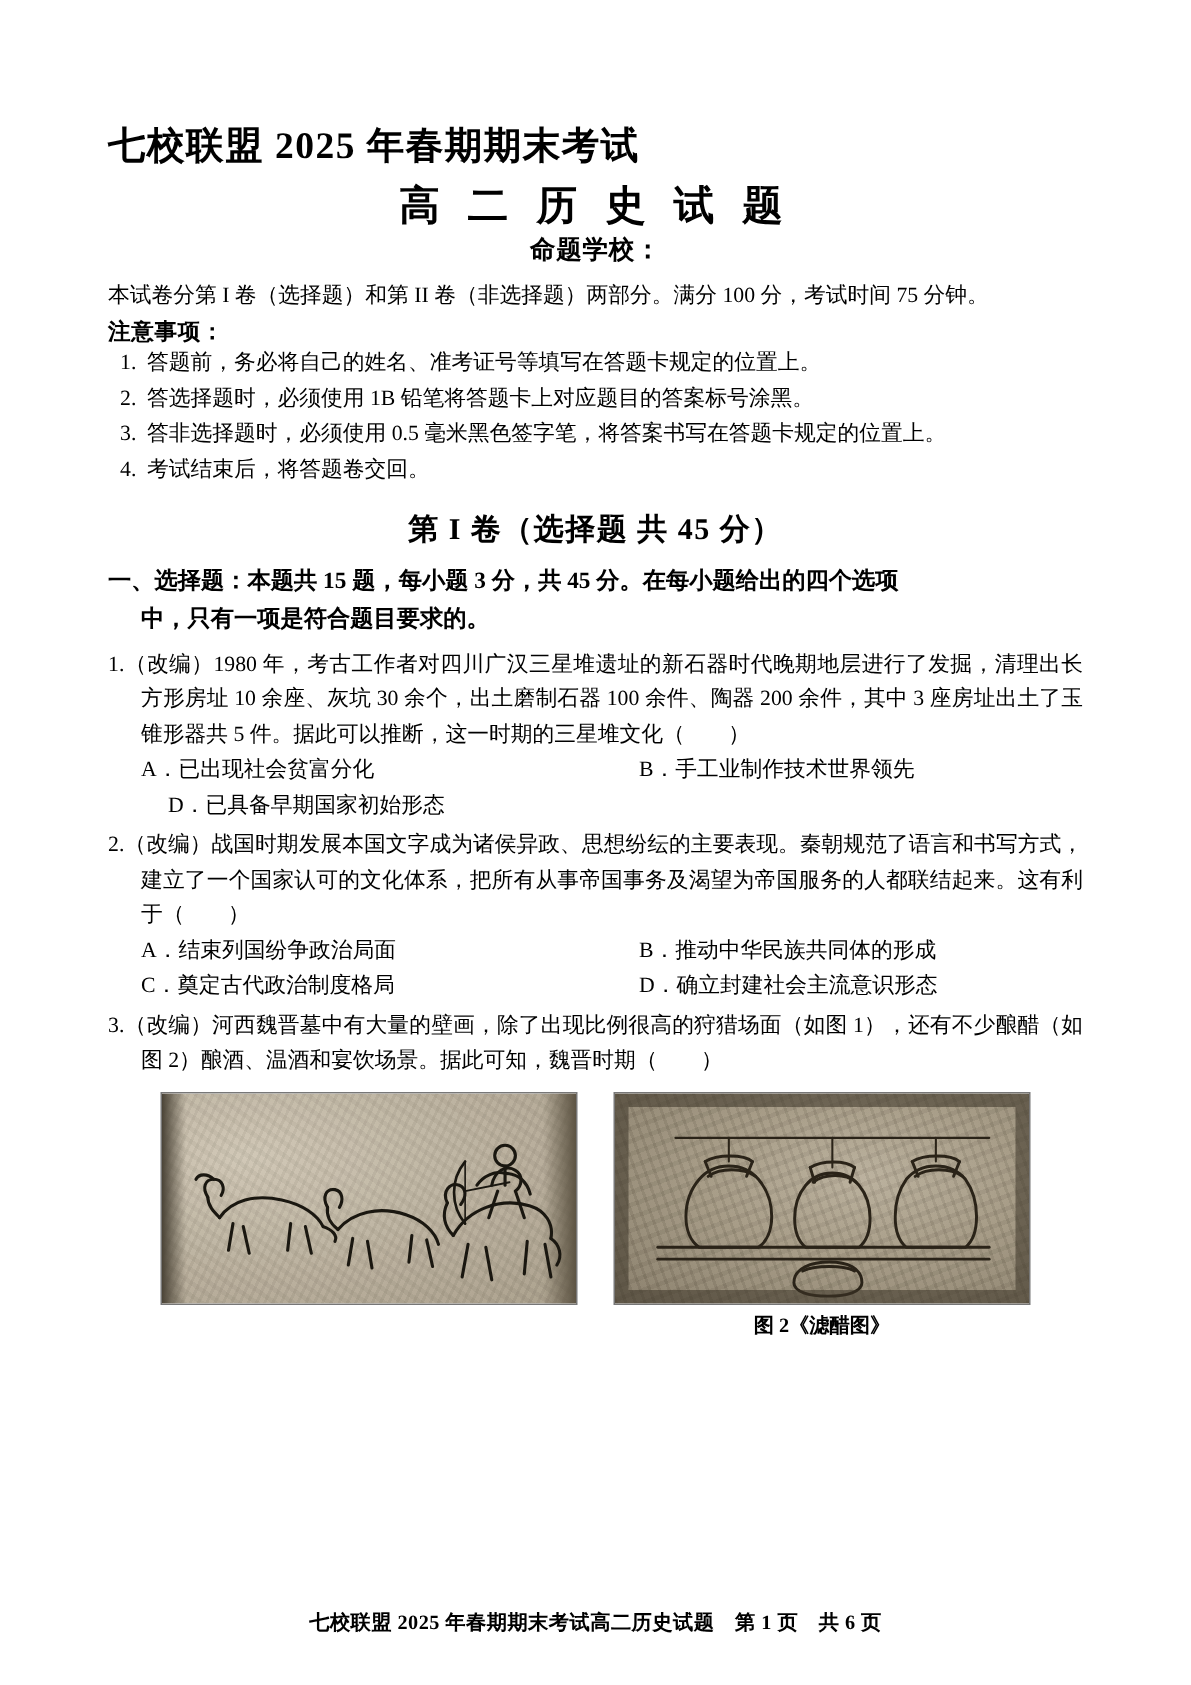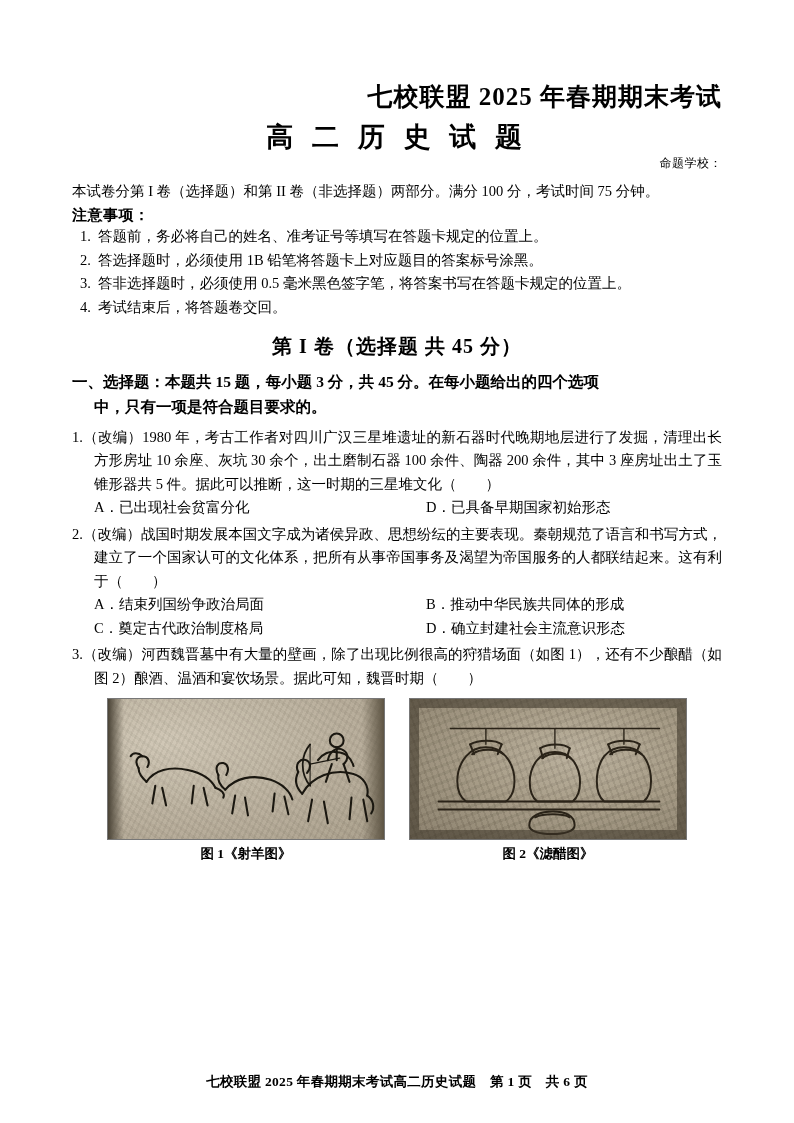--- a/index.html
+++ b/index.html
@@ -16,37 +16,37 @@
     overflow: hidden;
   }
   .page {
     width: 794px;
     height: 1123px;
     box-sizing: border-box;
     padding: 66px 72px 30px 72px;
     position: relative;
   }
   .title-main {
-    text-align: right;
+    text-align: left;
     font-size: 25px;
     font-weight: bold;
     letter-spacing: 1px;
     margin-top: 14px;
     margin-bottom: 6px;
   }
   .title-sub {
     text-align: center;
     font-size: 27px;
     font-weight: bold;
     letter-spacing: 6px;
   }
   .school-line {
-    text-align: right;
-    font-size: 12px;
-    font-weight: normal;
+    text-align: center;
+    font-size: 17px;
+    font-weight: bold;
     margin-bottom: 8px;
     letter-spacing: 0.5px;
   }
   .intro {
     font-size: 14.5px;
     line-height: 1.55;
     text-align: justify;
   }
   .notice-title {
     font-size: 15px;
@@ -216,20 +216,21 @@
     <span>一、选择题：本题共 15 题，每小题 3 分，共 45 分。在每小题给出的四个选项</span>
     <span class="ind">中，只有一项是符合题目要求的。</span>
   </div>
 
   <div class="q">
     <div class="q-body">
       <span>1.</span><span>（改编）1980 年，考古工作者对四川广汉三星堆遗址的新石器时代晚期地层进行了发掘，清理出长方形房址 10 余座、灰坑 30 余个，出土磨制石器 100 余件、陶器 200 余件，其中 3 座房址出土了玉锥形器共 5 件。据此可以推断，这一时期的三星堆文化（　　）</span>
     </div>
     <div class="opts">
       <div class="opt">A．已出现社会贫富分化</div>
+      <div class="opt b-col">B．手工业制作技术世界领先</div>
       <div class="opt b-col">D．已具备早期国家初始形态</div>
     </div>
   </div>
 
   <div class="q">
     <div class="q-body">
       <span>2.</span><span>（改编）战国时期发展本国文字成为诸侯异政、思想纷纭的主要表现。秦朝规范了语言和书写方式，建立了一个国家认可的文化体系，把所有从事帝国事务及渴望为帝国服务的人都联结起来。这有利于（　　）</span>
     </div>
     <div class="opts">
       <div class="opt">A．结束列国纷争政治局面</div>
@@ -279,21 +280,20 @@
             <path d="M231 54 C224 52, 216 56, 212 62"></path>
             <path d="M231 54 C240 54, 246 60, 248 68"></path>
             <path d="M226 66 L220 84 M238 66 L244 84"></path>
 
             <path d="M204 46 C194 58, 194 76, 204 88" stroke-width="1.8"></path>
             <path d="M204 46 L204 88" stroke-width="1.1"></path>
             <path d="M204 66 L234 60" stroke-width="1.3"></path>
           </g>
         </svg>
       </div>
-      <div class="fig-cap">图 1《射羊图》</div>
     </div>
 
     <div class="fig">
       <div class="fig-img">
         <div class="f2-bg"></div>
         <div class="f2-noise"></div>
         <svg class="draw" viewBox="0 0 278 142">
           <g fill="none" stroke="#2a2318" stroke-width="2" stroke-linecap="round" stroke-linejoin="round">
 
             <path d="M28 104 L252 104"></path>

